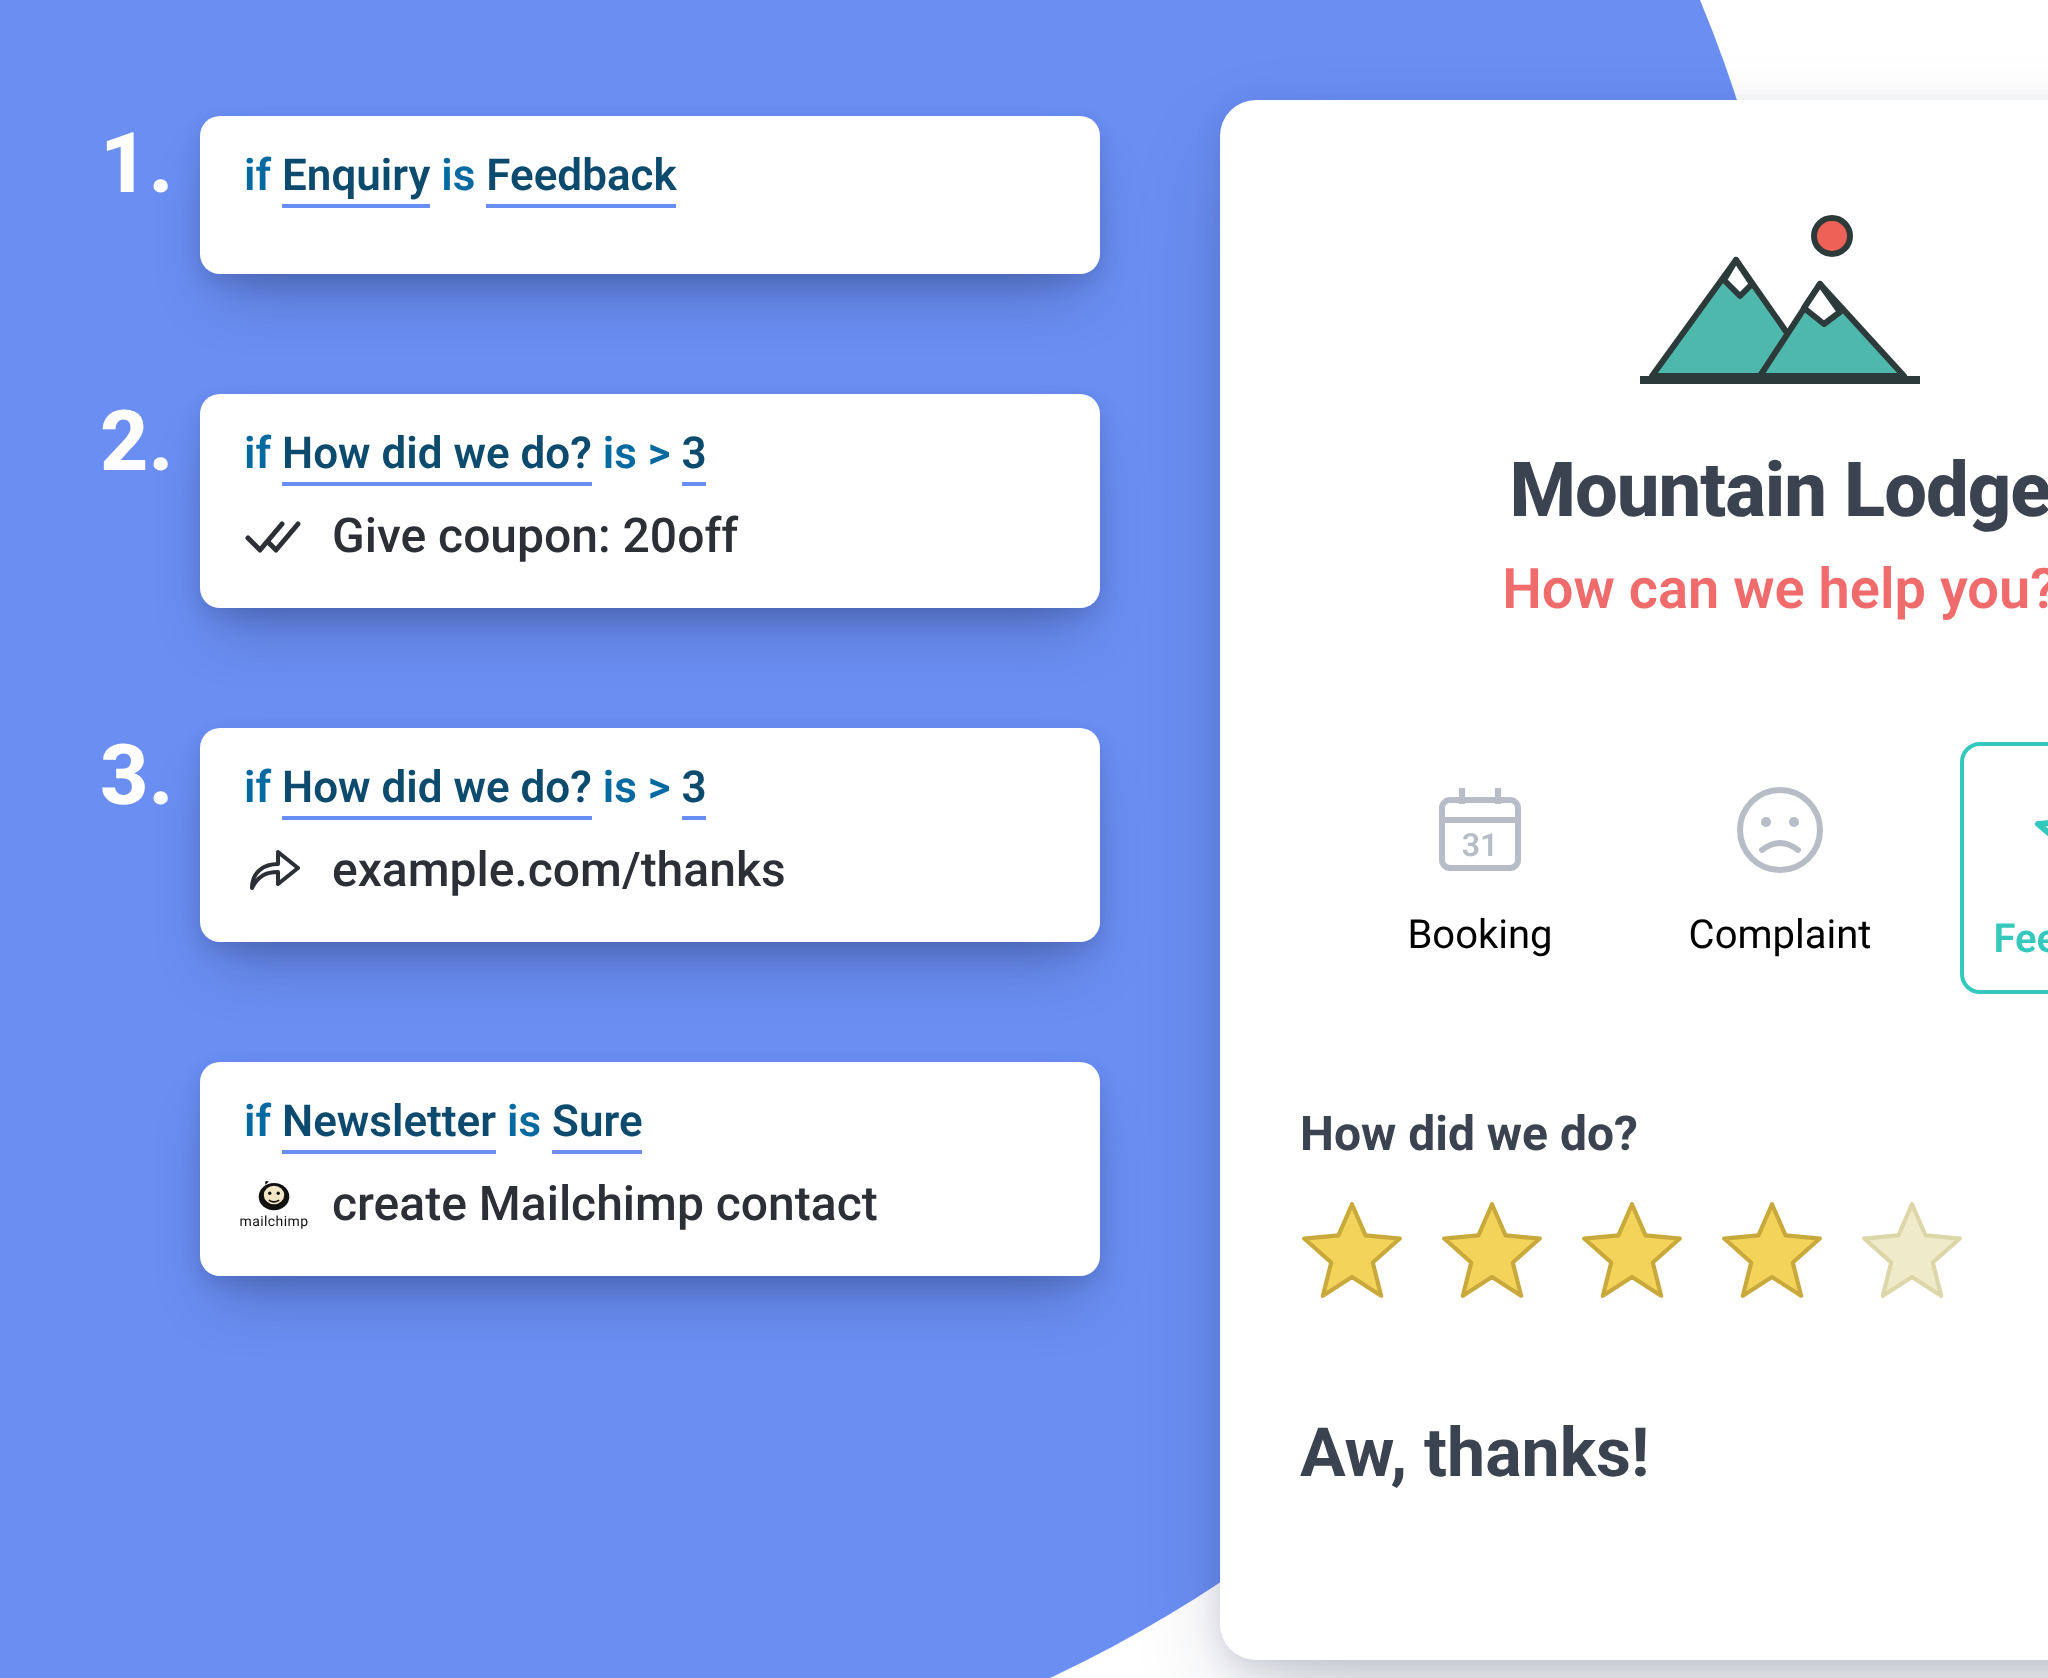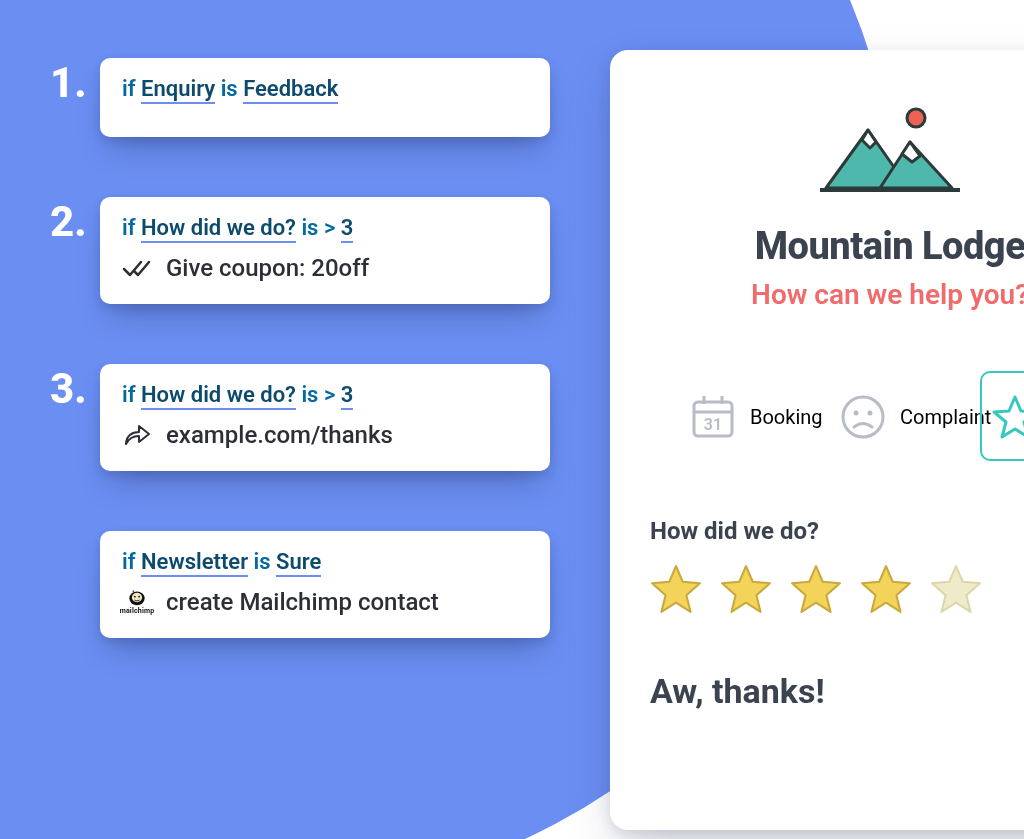--- a/index.html
+++ b/index.html
@@ -48,21 +48,21 @@
   .cond .plain { color:#0369a1; }
   .action {
     display:flex;
     align-items:center;
     gap:14px;
     font-size:24px;
     font-weight:500;
     color:#2d2f36;
   }
   .action .ico { width:30px; height:26px; display:flex; align-items:center; justify-content:center; color:#2d2f36; flex-shrink:0; }
-  .mc-label { font-size:7px; letter-spacing:0.2px; font-weight:700; color:#111; text-align:right; margin-top:1px; }
+  .mc-label { font-size:7px; letter-spacing:0.2px; font-weight:400; color:#111; text-align:right; margin-top:1px; }
 
   
   .preview {
     position:absolute;
     left:610px; top:50px;
     width:560px; 
     background:#fff;
     border-radius:18px;
     box-shadow:0 20px 50px -10px rgba(30,40,80,0.25), 0 4px 14px rgba(30,40,80,0.12);
     padding:50px 40px 60px 40px;
@@ -87,21 +87,21 @@
   }
   .cat-row {
     display:flex;
     gap:30px;
     justify-content:center;
     margin-bottom:56px;
   }
   .cat {
     width:120px;
     display:flex;
-    flex-direction:row;
+    flex-direction:column;
     align-items:center;
     gap:12px;
     padding:16px 8px 14px 8px;
     border-radius:10px;
     cursor:pointer;
     position:relative;
   }
   .cat .cat-ico { width:56px; height:56px; display:flex; align-items:center; justify-content:center; color:#b7bcc6; }
   .cat .cat-label { font-size:20px; font-weight:400; color:#000000; }
   .cat.selected { border:2px solid #35C8BC; }

